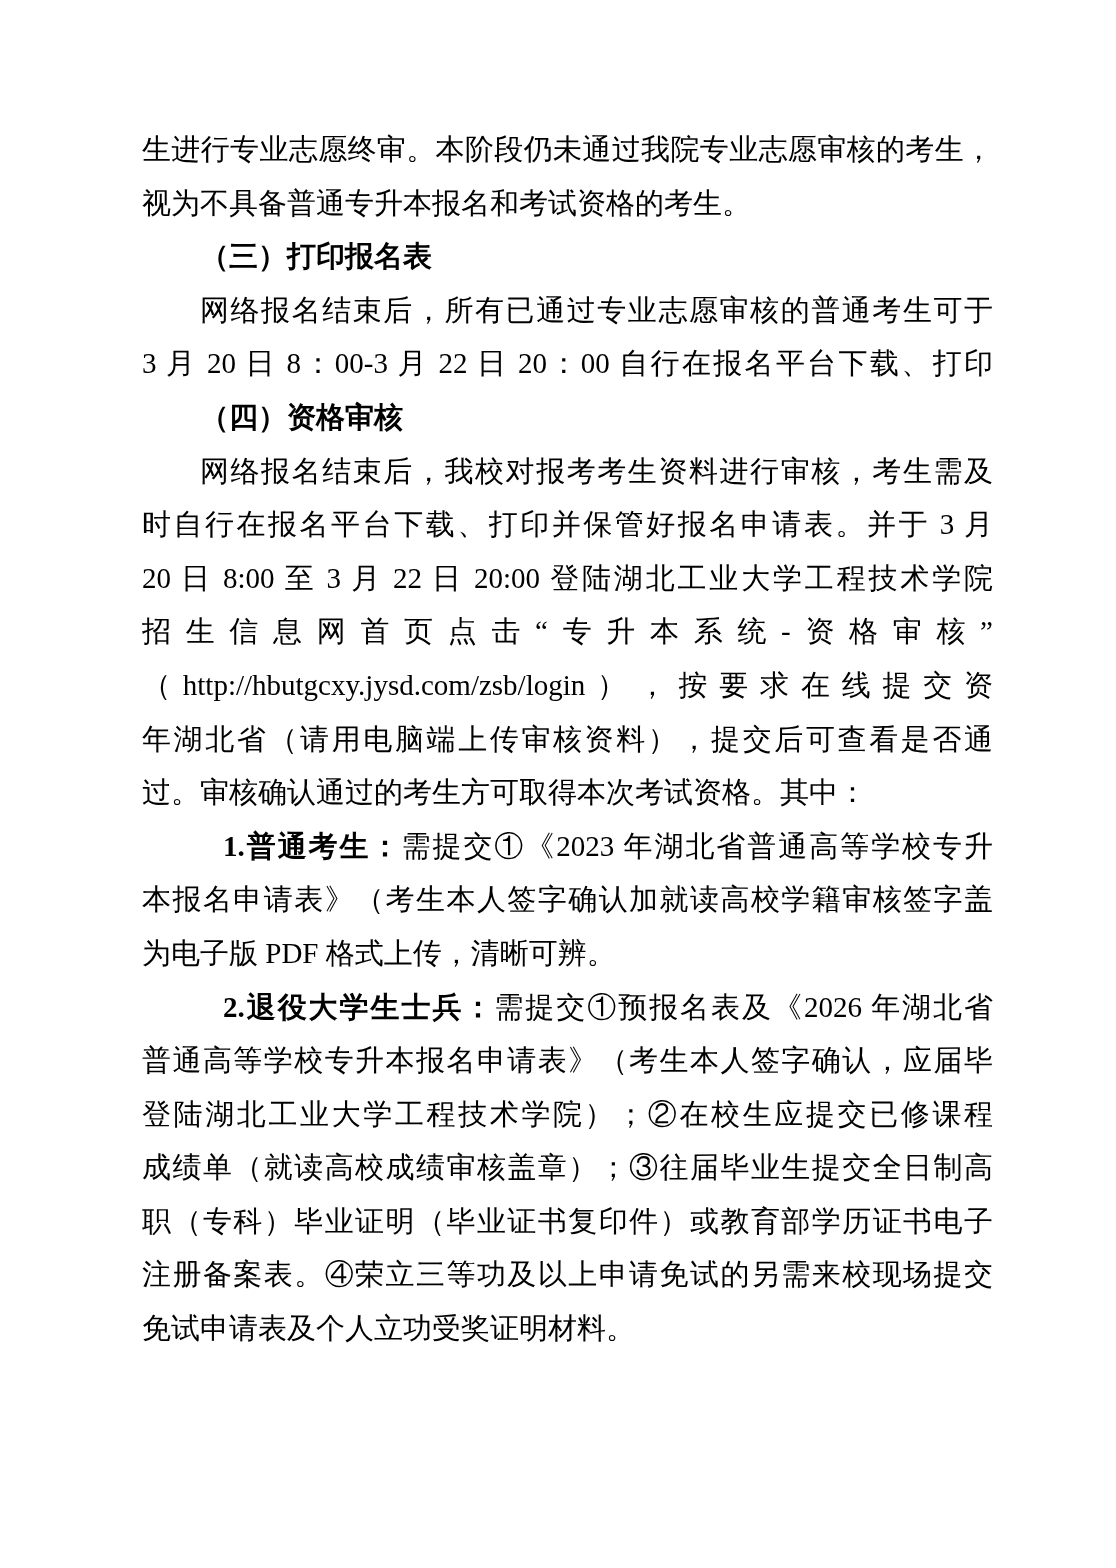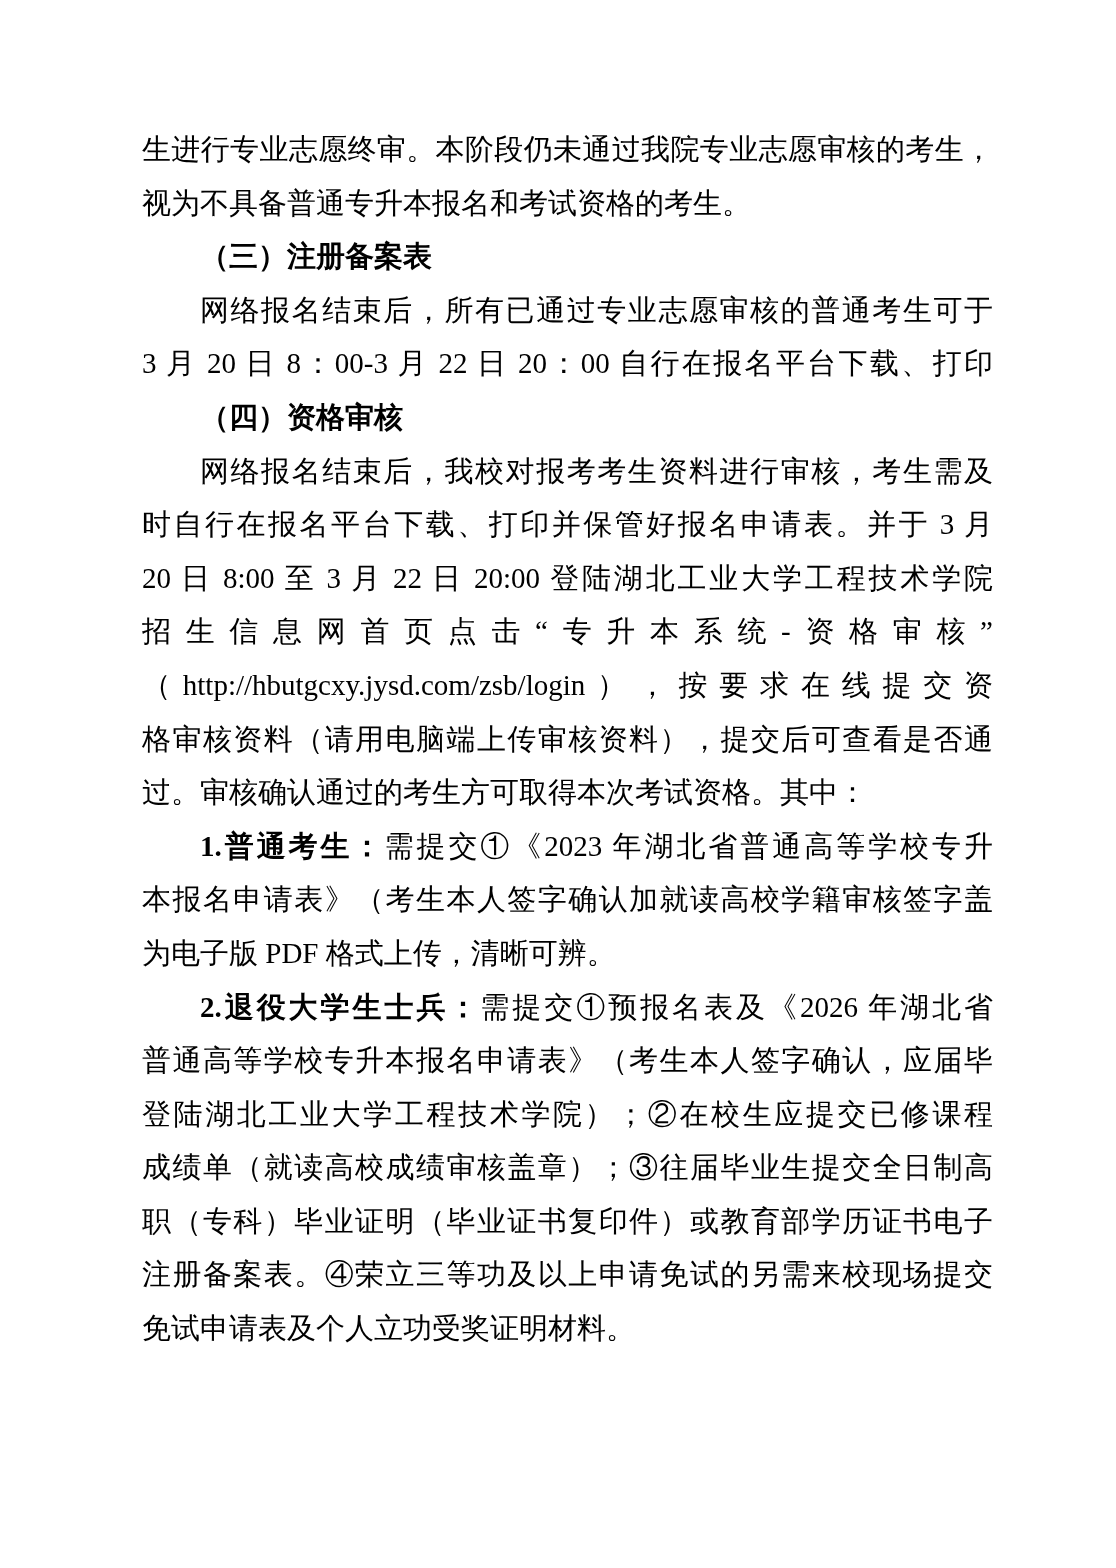--- a/index.html
+++ b/index.html
@@ -21,39 +21,39 @@
   .ln{
     font-size:29px;
     line-height:53.6px;
     text-align:justify;
     text-align-last:left;
     letter-spacing:0;
   }
   .ln.j{ text-align-last:justify; }
   .ln.pj{ text-indent:2em; text-align-last:justify;font-family:Liberation Serif, serif; }
   .ln.h{ text-indent:2em; font-weight:700; text-align-last:left; }
-  .ln b{ font-weight:700; }
+  .ln b{ font-weight:700;margin-left:23px; }
 </style>
 </head>
 <body>
 
 <div class="page">
   <div class="content">
     <div class="ln j"><span>生进行专业志愿终审。本阶段仍未通过我院专业志愿审核的考生，</span></div>
     <div class="ln"><span>视为不具备普通专升本报名和考试资格的考生。</span></div>
-    <div class="ln h"><span>（三）注册备案表</span></div>
+    <div class="ln h"><span>（三）打印报名表</span></div>
     <div class="ln pj"><span>网络报名结束后，所有已通过专业志愿审核的普通考生可于</span></div>
     <div class="ln j"><span>3 月 20 日 8：00-3 月 22 日 20：00 自行在报名平台下载、打印</span></div>
     <div class="ln h"><span>（四）资格审核</span></div>
     <div class="ln pj"><span>网络报名结束后，我校对报考考生资料进行审核，考生需及</span></div>
     <div class="ln j"><span>时自行在报名平台下载、打印并保管好报名申请表。并于 3 月</span></div>
     <div class="ln j"><span>20 日 8:00 至 3 月 22 日 20:00 登陆湖北工业大学工程技术学院</span></div>
     <div class="ln j"><span>招生信息网首页点击“专升本系统-资格审核”</span></div>
     <div class="ln j"><span>（http://hbutgcxy.jysd.com/zsb/login），按要求在线提交资</span></div>
-    <div class="ln j"><span>格审核资料（请用电脑端上传审核资料），提交后可查看是否通</span></div>
+    <div class="ln j"><span>年湖北省（请用电脑端上传审核资料），提交后可查看是否通</span></div>
     <div class="ln"><span>过。审核确认通过的考生方可取得本次考试资格。其中：</span></div>
     <div class="ln pj"><b>1.普通考生：</b><span>需提交①《2023 年湖北省普通高等学校专升</span></div>
     <div class="ln j"><span>本报名申请表》（考生本人签字确认加就读高校学籍审核签字盖</span></div>
     <div class="ln"><span>为电子版 PDF 格式上传，清晰可辨。</span></div>
     <div class="ln pj"><b>2.退役大学生士兵：</b><span>需提交①预报名表及《2026 年湖北省</span></div>
     <div class="ln j"><span>普通高等学校专升本报名申请表》（考生本人签字确认，应届毕</span></div>
     <div class="ln j"><span>登陆湖北工业大学工程技术学院）；②在校生应提交已修课程</span></div>
     <div class="ln j"><span>成绩单（就读高校成绩审核盖章）；③往届毕业生提交全日制高</span></div>
     <div class="ln j"><span>职（专科）毕业证明（毕业证书复印件）或教育部学历证书电子</span></div>
     <div class="ln j"><span>注册备案表。④荣立三等功及以上申请免试的另需来校现场提交</span></div>

